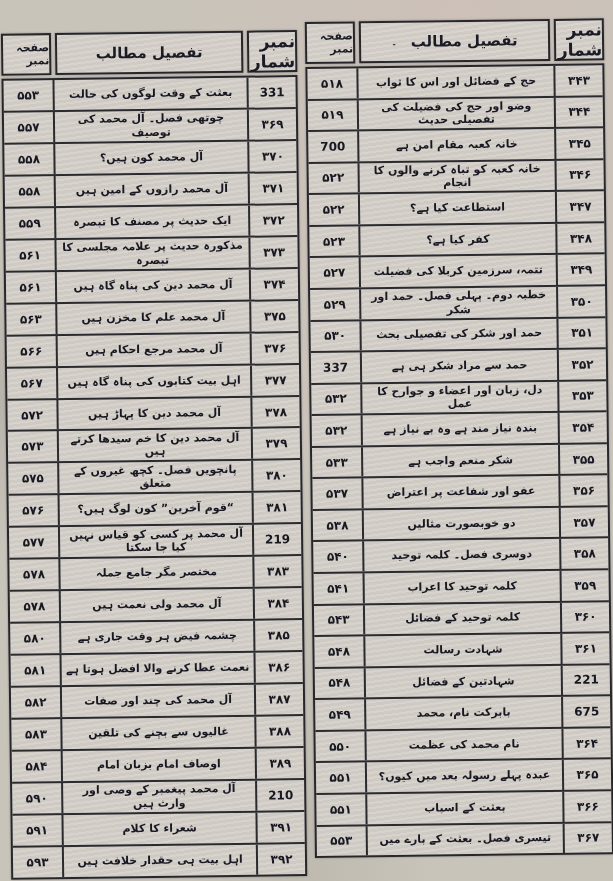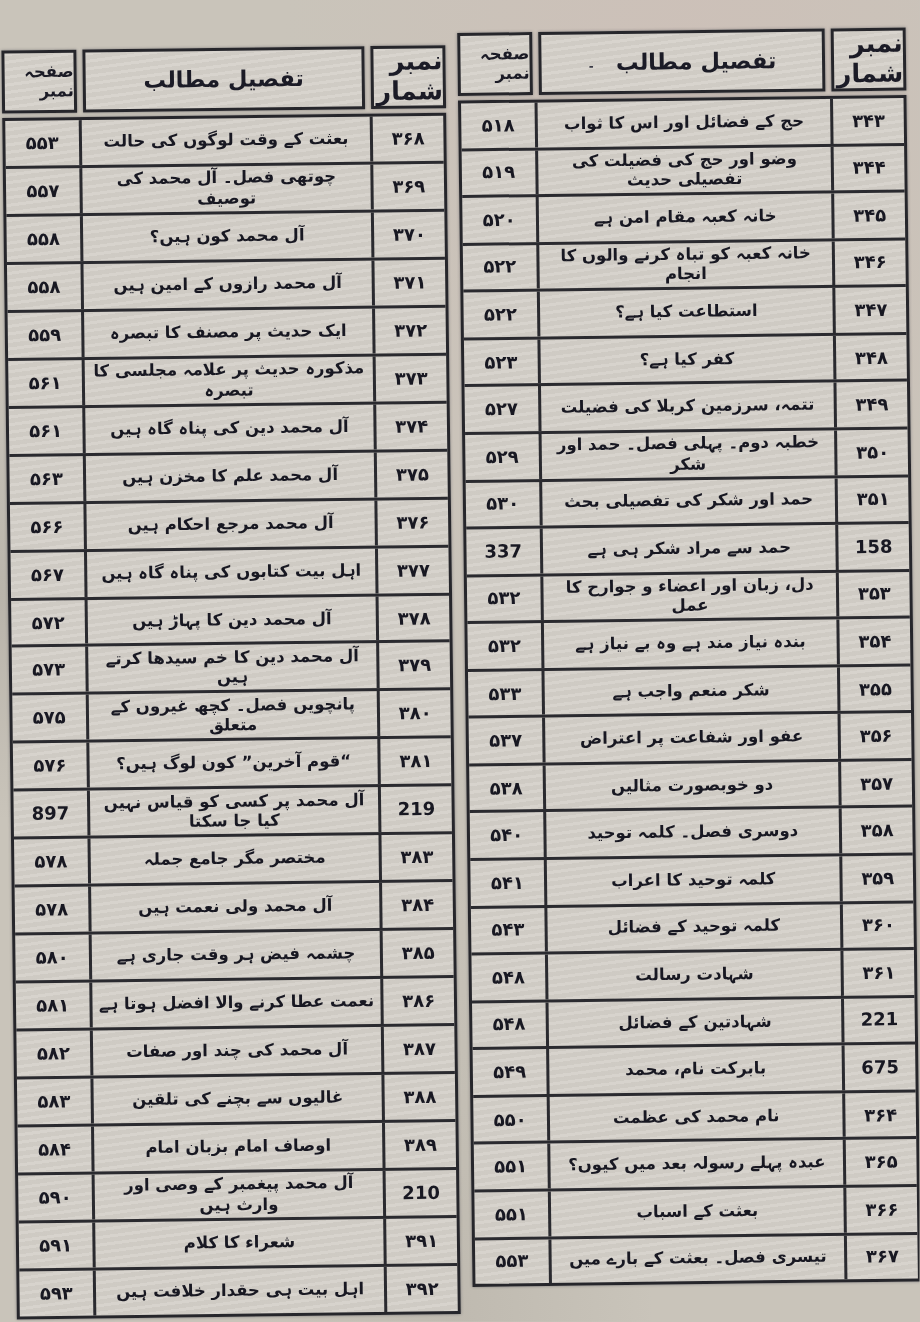--- a/index.html
+++ b/index.html
@@ -62,21 +62,21 @@
 
   <section class="toc-table left">
     <header class="thead">
       <div class="th serial">نمبر شمار</div>
       <div class="th topic">تفصیل مطالب</div>
       <div class="th page">صفحہ نمبر</div>
     </header>
     <div class="tbody">
 
         <div class="tr">
-          <div class="td serial">۳۶۸</div>
+          <div class="td serial">331</div>
           <div class="td topic">بعثت کے وقت لوگوں کی حالت</div>
           <div class="td page">۵۵۳</div>
         </div>
 
         <div class="tr">
           <div class="td serial">۳۶۹</div>
           <div class="td topic">چوتھی فصل۔ آل محمد کی توصیف</div>
           <div class="td page">۵۵۷</div>
         </div>
 
@@ -148,21 +148,21 @@
 
         <div class="tr">
           <div class="td serial">۳۸۱</div>
           <div class="td topic">“قوم آخرین” کون لوگ ہیں؟</div>
           <div class="td page">۵۷۶</div>
         </div>
 
         <div class="tr">
           <div class="td serial">219</div>
           <div class="td topic">آل محمد پر کسی کو قیاس نہیں کیا جا سکتا</div>
-          <div class="td page">897</div>
+          <div class="td page">۵۷۷</div>
         </div>
 
         <div class="tr">
           <div class="td serial">۳۸۳</div>
           <div class="td topic">مختصر مگر جامع جملہ</div>
           <div class="td page">۵۷۸</div>
         </div>
 
         <div class="tr">
           <div class="td serial">۳۸۴</div>
@@ -239,21 +239,21 @@
 
         <div class="tr">
           <div class="td serial">۳۴۴</div>
           <div class="td topic">وضو اور حج کی فضیلت کی تفصیلی حدیث</div>
           <div class="td page">۵۱۹</div>
         </div>
 
         <div class="tr">
           <div class="td serial">۳۴۵</div>
           <div class="td topic">خانہ کعبہ مقام امن ہے</div>
-          <div class="td page">۵۲۰</div>
+          <div class="td page">700</div>
         </div>
 
         <div class="tr">
           <div class="td serial">۳۴۶</div>
           <div class="td topic">خانہ کعبہ کو تباہ کرنے والوں کا انجام</div>
           <div class="td page">۵۲۲</div>
         </div>
 
         <div class="tr">
           <div class="td serial">۳۴۷</div>
@@ -279,21 +279,21 @@
           <div class="td page">۵۲۹</div>
         </div>
 
         <div class="tr">
           <div class="td serial">۳۵۱</div>
           <div class="td topic">حمد اور شکر کی تفصیلی بحث</div>
           <div class="td page">۵۳۰</div>
         </div>
 
         <div class="tr">
-          <div class="td serial">158</div>
+          <div class="td serial">۳۵۲</div>
           <div class="td topic">حمد سے مراد شکر ہی ہے</div>
           <div class="td page">337</div>
         </div>
 
         <div class="tr">
           <div class="td serial">۳۵۳</div>
           <div class="td topic">دل، زبان اور اعضاء و جوارح کا عمل</div>
           <div class="td page">۵۳۲</div>
         </div>
 

